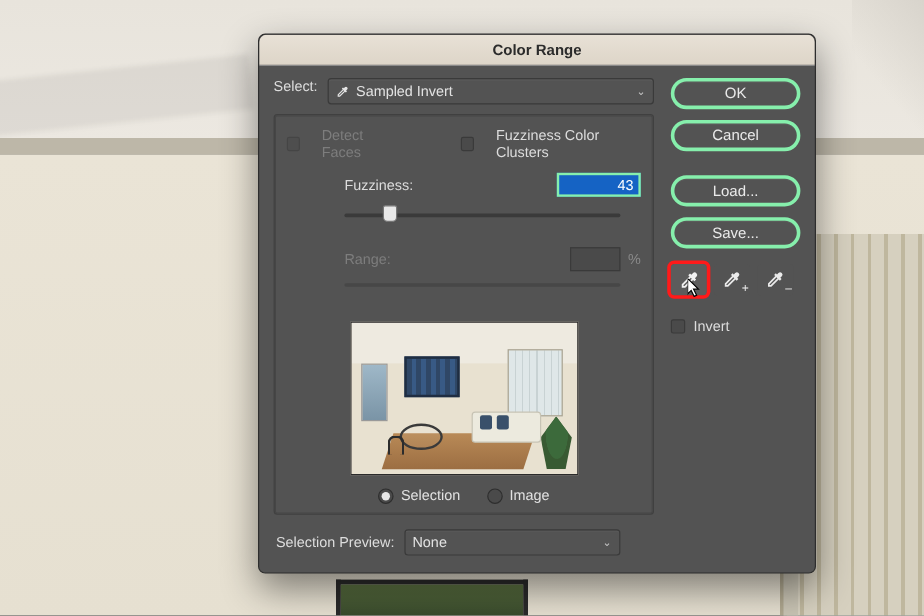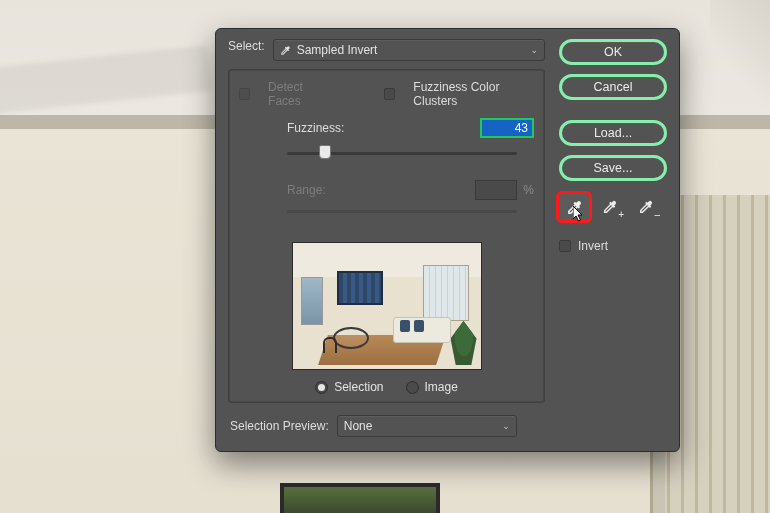--- a/index.html
+++ b/index.html
@@ -66,22 +66,22 @@
 
   
   .cb { width:12px; height:12px; border:1px solid #3a3a3a; background:#4a4a4a; border-radius:2px; display:inline-block;}
   .cb.dim { opacity:.55; }
   .opt-row { display:flex; align-items:center; gap:18px; margin-bottom:10px; }
   .opt-row .gap { width:18px; }
 
   
   .field-row { display:flex; align-items:center; gap:10px; margin-left:48px; margin-bottom:4px;}
   .num-input {
-    width:54px; height:20px; background:#4a4a4a; color:#fff; text-align:right;
-    padding:0 4px; font-size:12px; border:2px solid #22c55e; outline:none;
+    width:70px; height:20px; background:#4a4a4a; color:#fff; text-align:right;
+    padding:0 4px; font-size:12px; border:2px solid #86efac; outline:none;
   }
   .num-input.sel { background:#1563c4; }
   .num-input.disabled { border:1px solid #3a3a3a; background:#4a4a4a; color:#4a4a4a; width:42px;}
   .pct { color:#8a8a8a; margin-left:-4px;}
   .slider {
     position:relative; height:24px; margin:0 0 14px 48px; width:230px;
   }
   .slider .track { position:absolute; left:0; right:0; top:10px; height:3px; background:#3a3a3a; border-radius:2px;}
   .slider .thumb {
     position:absolute; top:3px; width:12px; height:14px;
@@ -157,20 +157,23 @@
 <div class="bg-scene">
   <div class="bg-ceiling"></div>
   <div class="bg-shadow-stripe"></div>
   <div class="bg-molding"></div>
   <div class="bg-wall"></div>
   <div class="bg-window"></div>
   <div class="footer-strip"></div>
 </div>
 
 <div class="dialog">
+  <div class="titlebar">
+    <span>Color Range</span>
+  </div>
   <div class="d-body">
     <div class="left-col">
 
       <div class="row">
         <span class="lbl">Select:</span>
         <div class="select-box">
           <svg class="eyedrop-mini" viewBox="0 0 16 16">
               <path d="M13.5 2.5a2 2 0 0 0-2.8 0l-1.2 1.2-1-1-1.4 1.4 1 1L2 11.2V14h2.8l6.1-6.1 1 1 1.4-1.4-1-1 1.2-1.2a2 2 0 0 0 0-2.8zM4.2 12.6H3.4v-.8l5.7-5.7.8.8-5.7 5.7z" fill="#e4e4e4"></path>
             </svg>
           <span>Sampled Invert</span>

